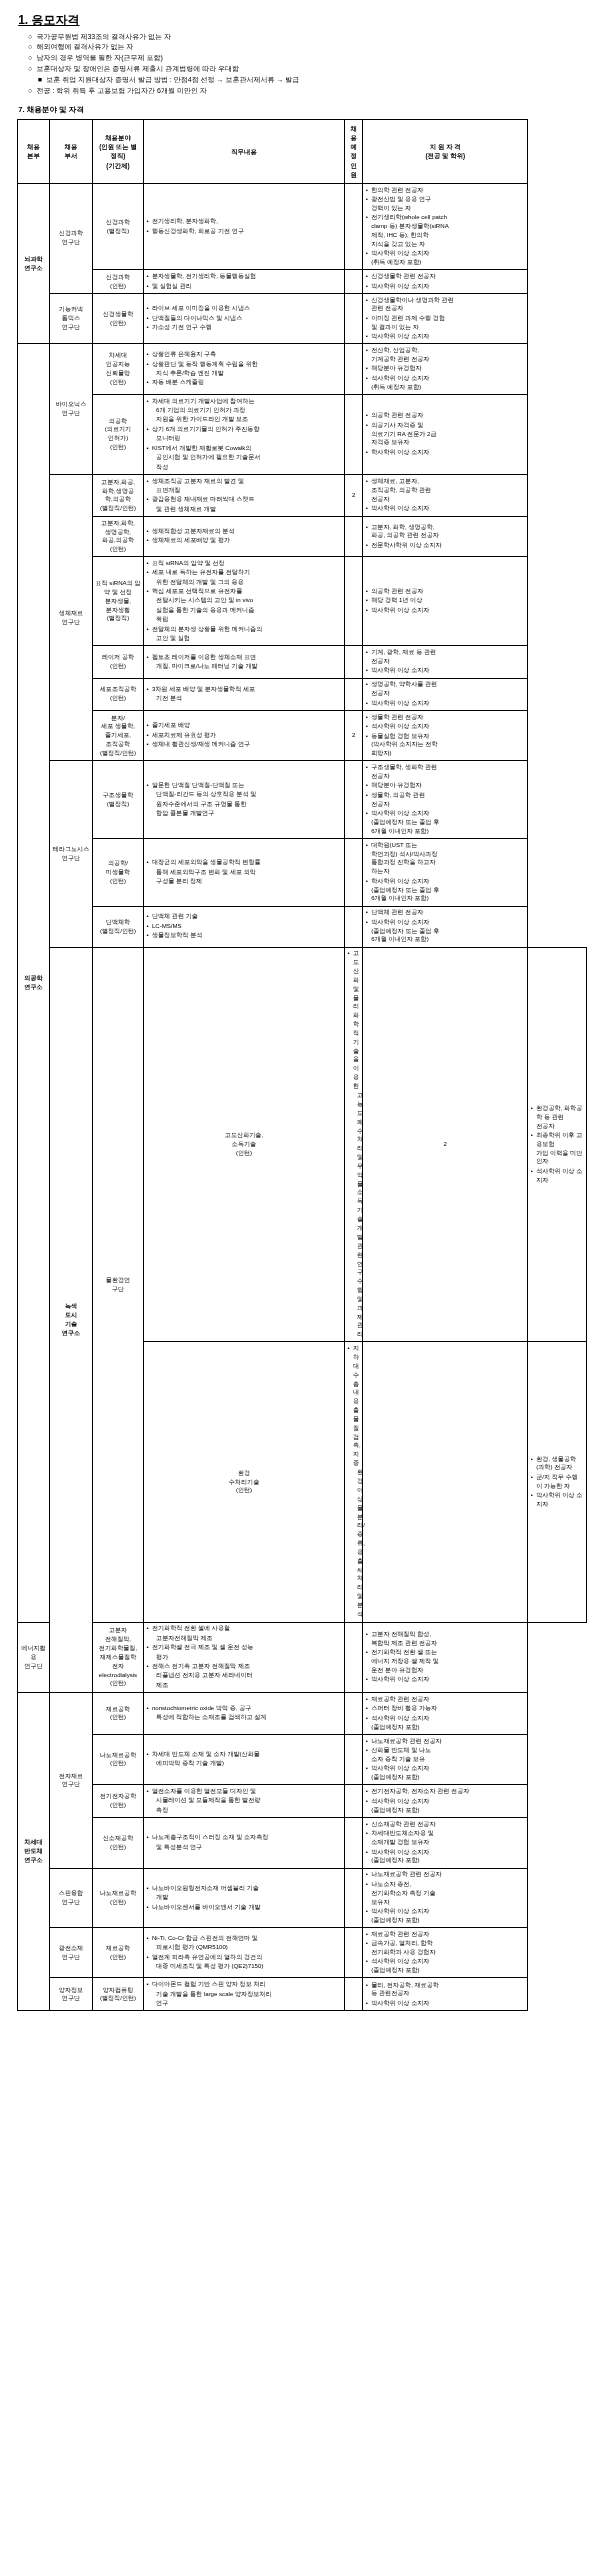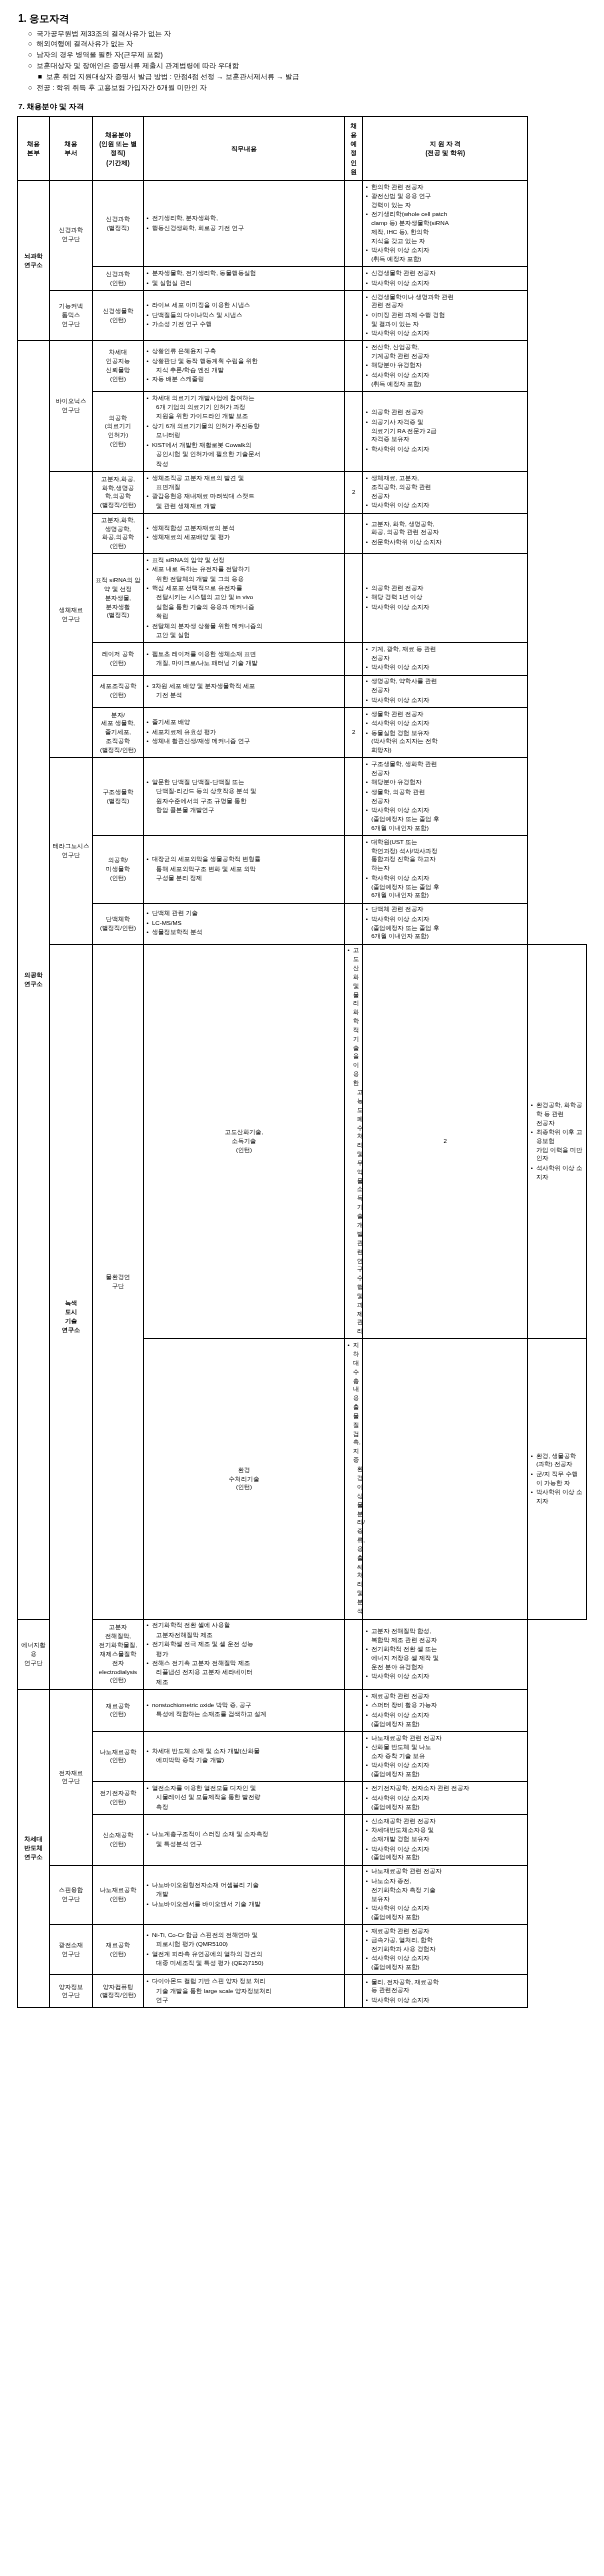--- a/index.html
+++ b/index.html
@@ -12,23 +12,24 @@
     font-family: "Liberation Sans", sans-serif;
     color: #000000;
     font-size: 6.7px;
   }
   .page {
     width: 604px;
     box-sizing: border-box;
     padding: 8.5px 17px 12.2px 17px;
   }
   .sec-title {
-    font-size: 10px;
+    font-size: 12px;
     font-weight: bold;
     margin: 3.7px 0 2.4px 1.2px;
+    text-decoration: underline;
   }
   .qual-list {
     margin: 0 0 7.3px 11px;
     padding: 0;
     list-style: none;
   }
   .qual-list li {
     font-size: 7px;
     line-height: 1.55;
     white-space: pre;

